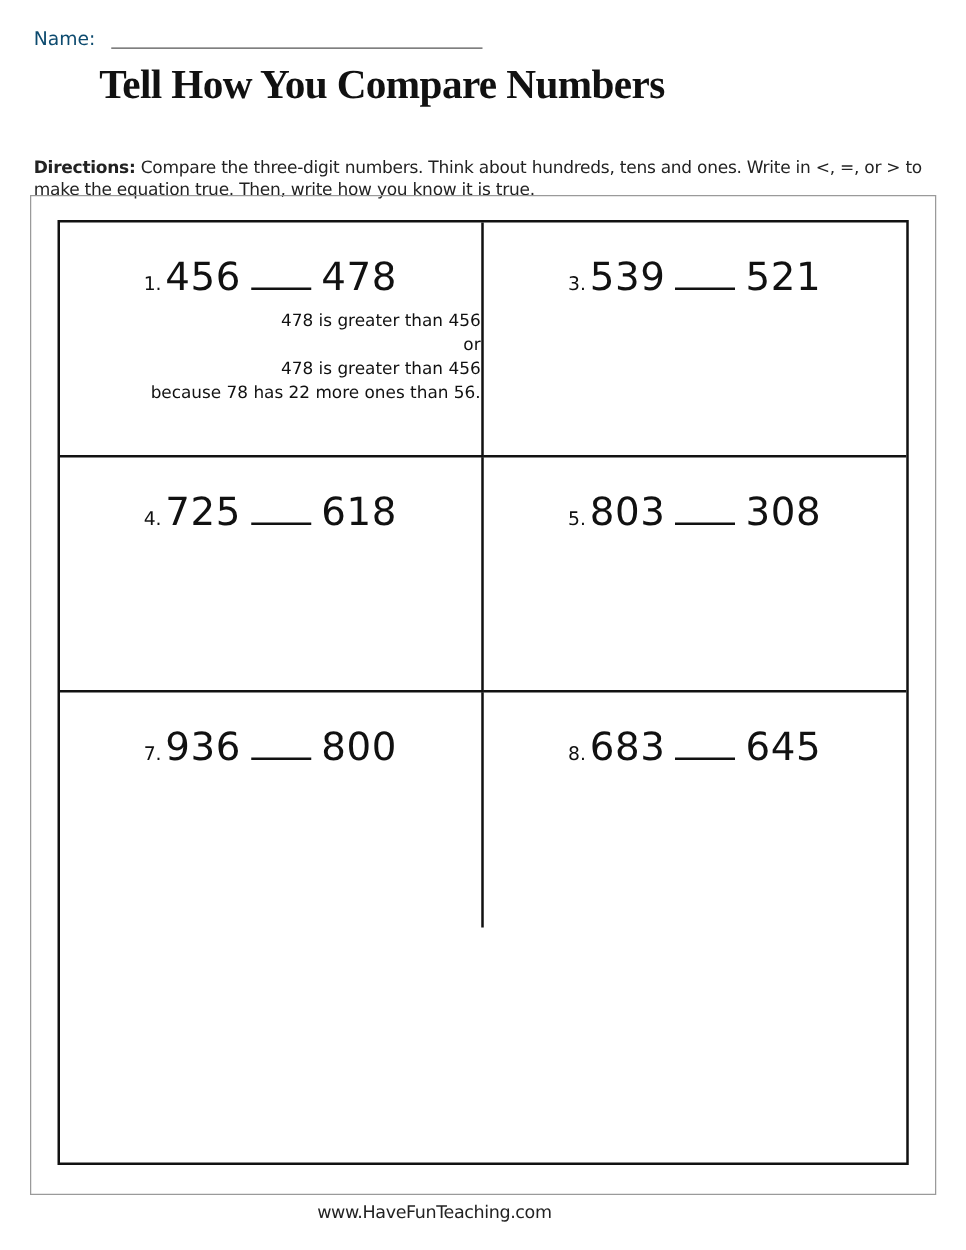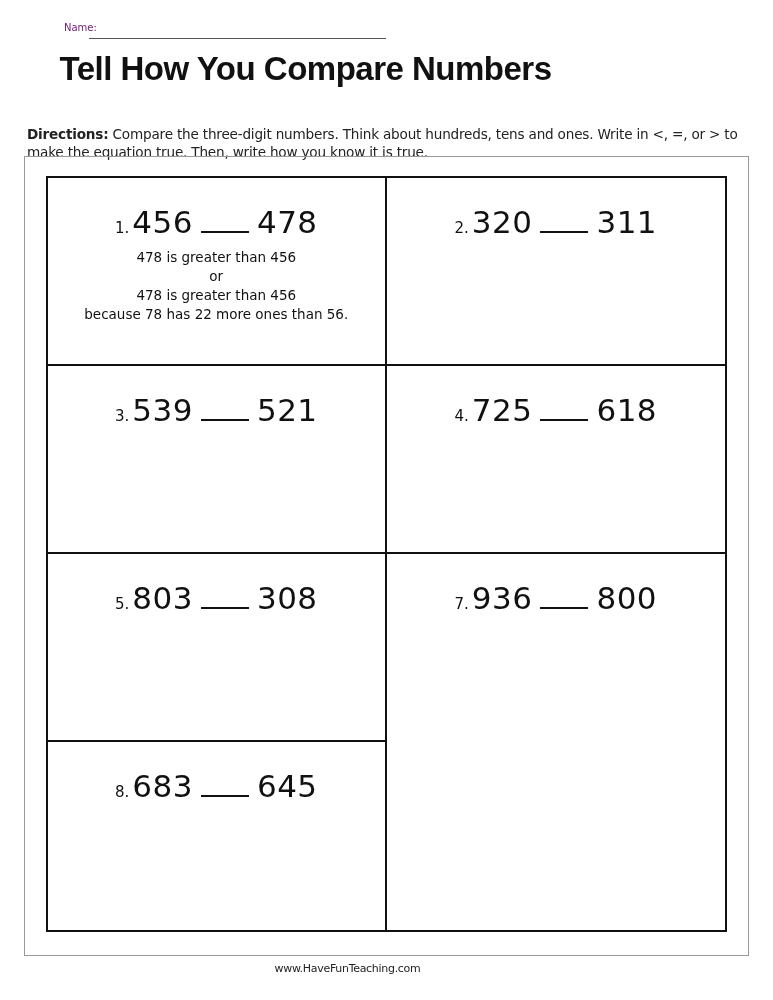--- a/index.html
+++ b/index.html
@@ -1,43 +1,43 @@
 <!DOCTYPE html>
 <html><head>
 <meta charset="utf-8">
 <style>
   html, body { margin:0; padding:0; background:#ffffff; }
   body { width:773px; height:1000px; position:relative; overflow:hidden;
          font-family:"DejaVu Sans", sans-serif; color:#111; }
-  .name-row { position:absolute; left:27px; top:22px; font-size:10px; color:#701a75;margin-left:37px; }
+  .name-row { position:absolute; left:27px; top:22px; font-size:15px; color:#0c4a6e; }
   .name-line { position:absolute; left:89px; top:38px; width:297px; height:0;
                border-top:1px solid #555; }
   .title { position:absolute; left:0; top:50px; width:611px; text-align:center;
-           font-family:Liberation Sans, sans-serif; font-weight:bold; font-size:33px;
+           font-family:Liberation Serif, serif; font-weight:bold; font-size:33px;
            letter-spacing:-0.5px; color:#111; }
   .directions { position:absolute; left:27px; top:125px; width:730px; font-size:13.6px;
                 line-height:18px; color:#222; letter-spacing:-0.2px; }
   .directions b { font-weight:bold; }
   .frame { position:absolute; left:24px; top:156px; width:725px; height:800px;
            border:1px solid #9a9a9a; box-sizing:border-box; }
   .grid { position:absolute; left:46px; top:176px; width:681px; height:756px;
           border:2px solid #111; box-sizing:border-box;
           display:grid; grid-template-columns:1fr 1fr; grid-template-rows:repeat(4,1fr); }
   .cell { border-right:2px solid #111; border-bottom:2px solid #111; position:relative; }
   .cell:nth-child(2n) { border-right:none; }
   .cell:nth-last-child(-n+2) { border-bottom:none; }
   .prob { position:absolute; left:0; width:100%; text-align:center; top:26px;
           font-size:31px; letter-spacing:0.5px; color:#111; white-space:nowrap; }
   .prob .num { font-size:15px; letter-spacing:0; margin-right:3px; }
   .prob .blank { display:inline-block; width:48px; border-bottom:2px solid #111;
                  margin:0 8px; vertical-align:baseline; height:2px; }
-  .example { position:absolute; left:0; width:100%; top:70px; text-align:center;
+  .example { position:absolute; left:0; width:100%; top:70px; text-align:right;
              font-size:13.5px; line-height:19px; color:#111; }
   .footer { position:absolute; left:0; width:695px; top:962px; text-align:center;
-            font-size:11px; color:#222; letter-spacing:-0.3px; }
+            font-size:14px; color:#222; letter-spacing:-0.3px; }
 </style>
 </head>
 <body>
 
 <div class="name-row">Name:</div>
 <div class="name-line"></div>
 
 <div class="title">Tell How You Compare Numbers</div>
 
 <div class="directions"><b>Directions:</b><span> Compare the three-digit numbers. Think about hundreds, tens and ones. Write in &lt;, =, or &gt; to make the equation true. Then, write how you know it is true.</span></div>
@@ -47,25 +47,20 @@
 <div class="grid">
   <div class="cell">
     <div class="prob">
       <span class="num">1.</span><span>456</span><span class="blank"></span><span>478</span>
     </div>
     <div class="example">
       <div>478 is greater than 456</div>
       <div>or</div>
       <div>478 is greater than 456</div>
       <div>because 78 has 22 more ones than 56.</div>
-    </div>
-  </div>
-  <div class="cell">
-    <div class="prob">
-      <span class="num">2.</span><span>320</span><span class="blank"></span><span>311</span>
     </div>
   </div>
   <div class="cell">
     <div class="prob">
       <span class="num">3.</span><span>539</span><span class="blank"></span><span>521</span>
     </div>
   </div>
   <div class="cell">
     <div class="prob">
       <span class="num">4.</span><span>725</span><span class="blank"></span><span>618</span>

